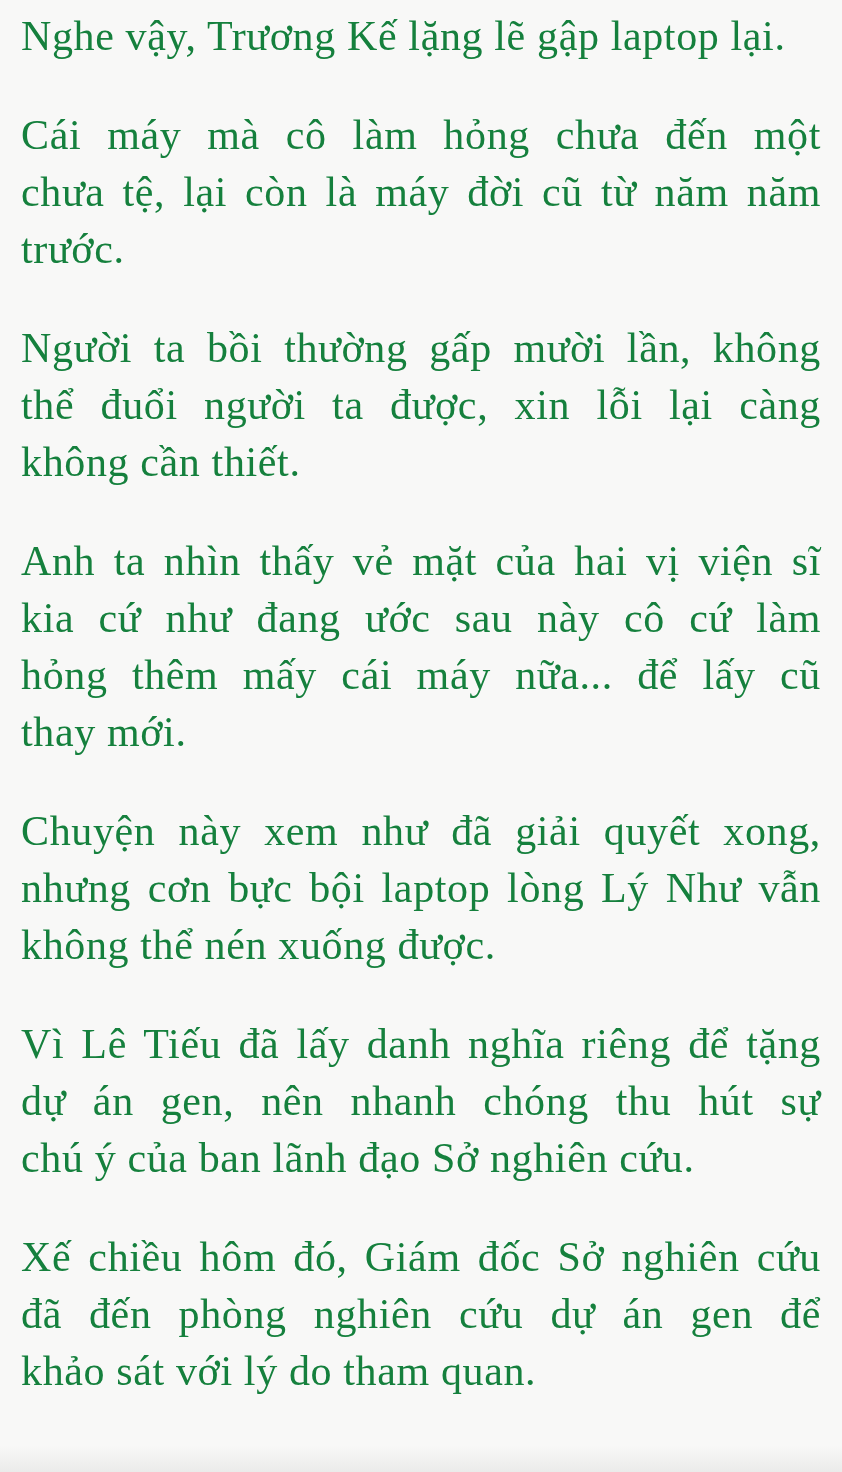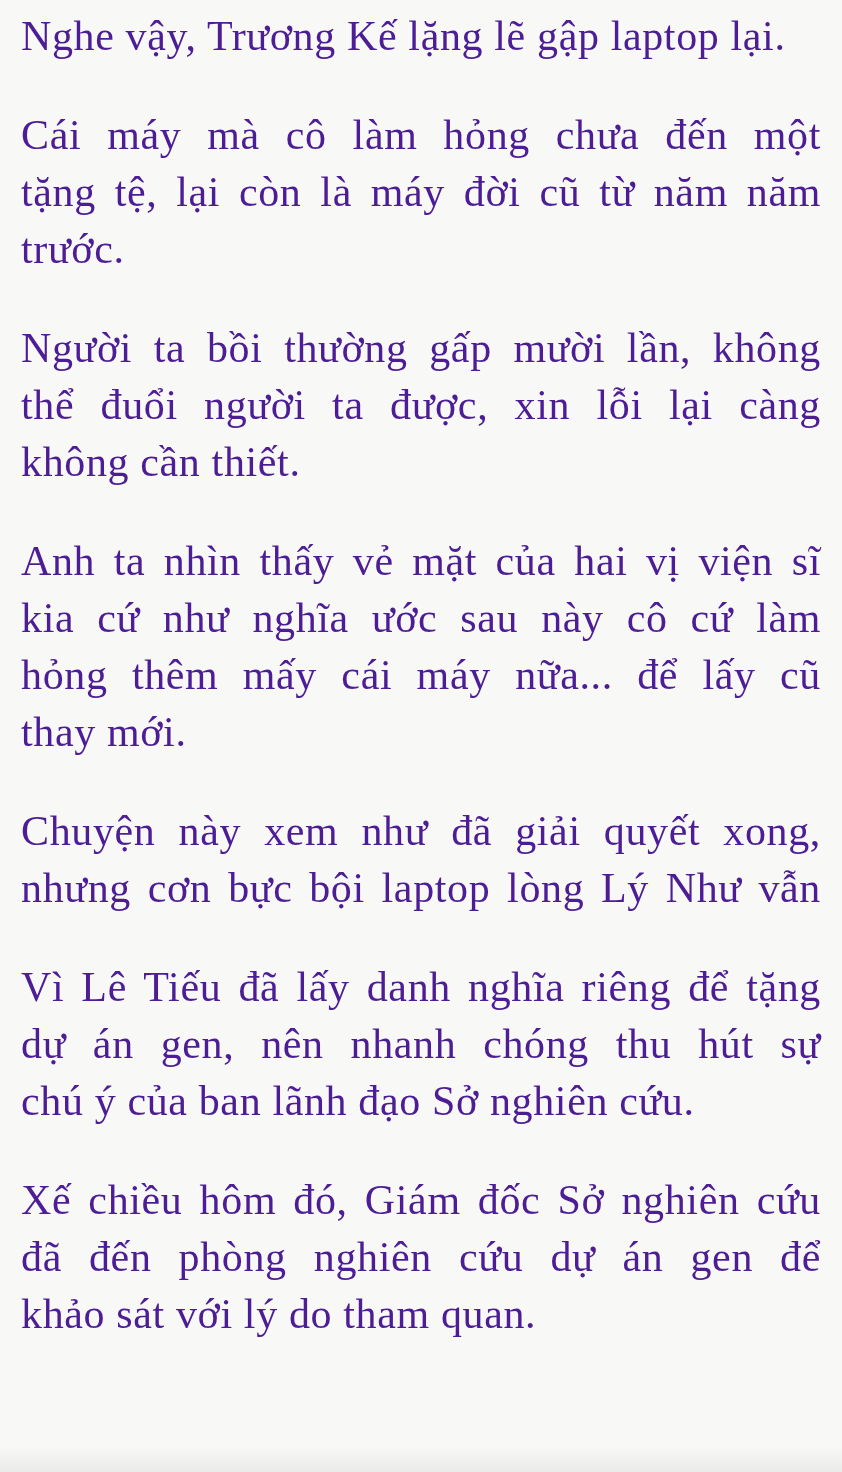--- a/index.html
+++ b/index.html
@@ -22,21 +22,21 @@
   .para {
     margin: 0 0 42px 0;
   }
   .para:last-child {
     margin-bottom: 16px;
   }
   .line {
     font-family: "Liberation Serif", "DejaVu Serif", serif;
     font-size: 42px;
     line-height: 57px;
-    color: #4c1d95;
+    color: #15803d;
     letter-spacing: 0.015em;
     text-align: justify;
     text-align-last: justify;
     width: 100%;
     white-space: normal;
   }
   .line.last {
     text-align-last: left;
   }
   .bottom-shade {
@@ -53,40 +53,41 @@
 <body>
 
 <main class="page">
 
   <div class="para">
     <div class="line last">Nghe vậy, Trương Kế lặng lẽ gập laptop lại.</div>
   </div>
 
   <div class="para">
     <div class="line">Cái máy mà cô làm hỏng chưa đến một</div>
-    <div class="line">tặng tệ, lại còn là máy đời cũ từ năm năm</div>
+    <div class="line">chưa tệ, lại còn là máy đời cũ từ năm năm</div>
     <div class="line last">trước.</div>
   </div>
 
   <div class="para">
     <div class="line">Người ta bồi thường gấp mười lần, không</div>
     <div class="line">thể đuổi người ta được, xin lỗi lại càng</div>
     <div class="line last">không cần thiết.</div>
   </div>
 
   <div class="para">
     <div class="line">Anh ta nhìn thấy vẻ mặt của hai vị viện sĩ</div>
-    <div class="line">kia cứ như nghĩa ước sau này cô cứ làm</div>
+    <div class="line">kia cứ như đang ước sau này cô cứ làm</div>
     <div class="line">hỏng thêm mấy cái máy nữa... để lấy cũ</div>
     <div class="line last">thay mới.</div>
   </div>
 
   <div class="para">
     <div class="line">Chuyện này xem như đã giải quyết xong,</div>
     <div class="line">nhưng cơn bực bội laptop lòng Lý Như vẫn</div>
+    <div class="line last">không thể nén xuống được.</div>
   </div>
 
   <div class="para">
     <div class="line">Vì Lê Tiếu đã lấy danh nghĩa riêng để tặng</div>
     <div class="line">dự án gen, nên nhanh chóng thu hút sự</div>
     <div class="line last">chú ý của ban lãnh đạo Sở nghiên cứu.</div>
   </div>
 
   <div class="para">
     <div class="line">Xế chiều hôm đó, Giám đốc Sở nghiên cứu</div>

